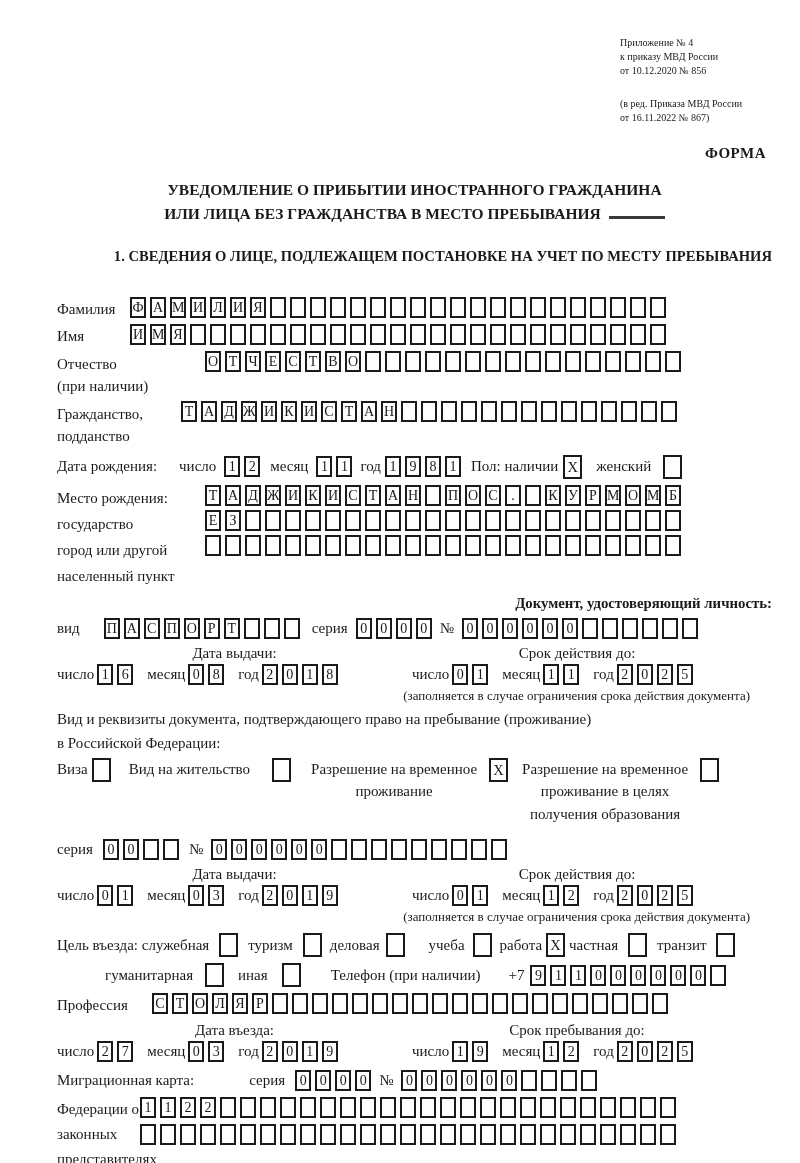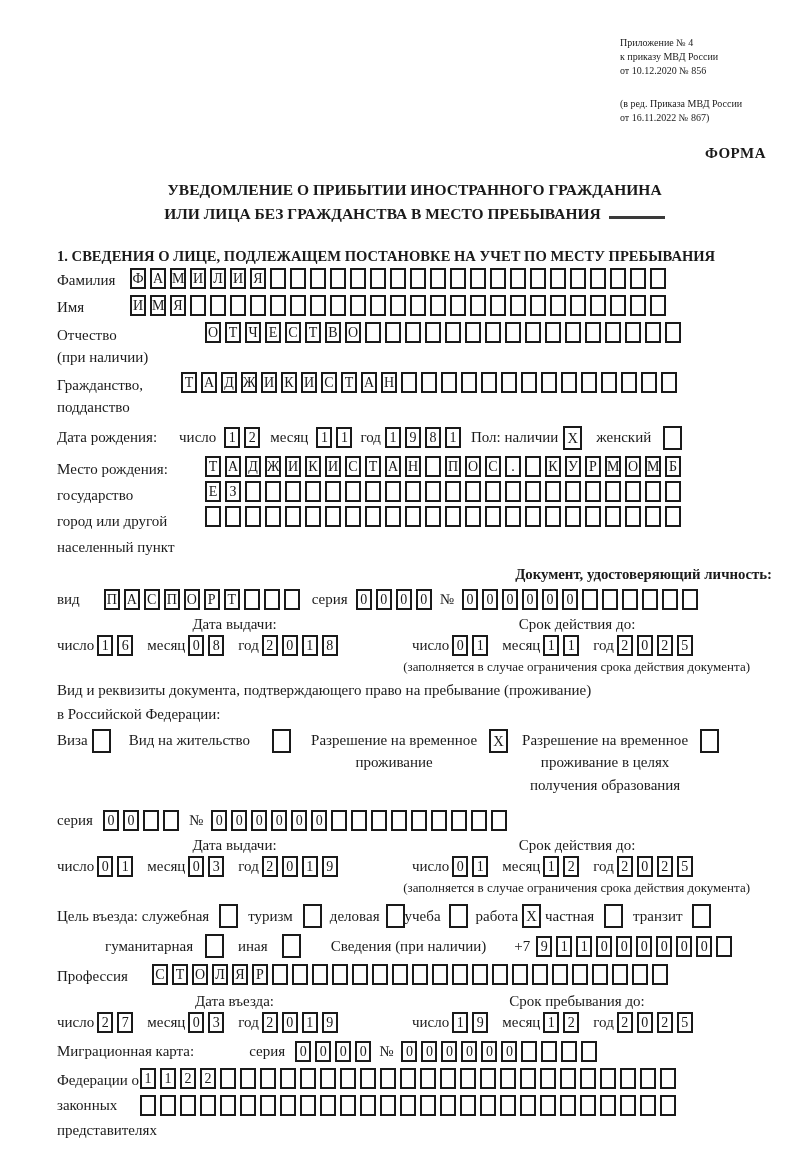--- a/index.html
+++ b/index.html
@@ -14,21 +14,21 @@
     padding: 36px 28px 10px 57px;
     overflow: hidden;
   }
   
   .hdr { margin-left: 563px; font-size: 10px; line-height: 1.42; }
   .hdr .grp2 { margin-top: 18px; }
   .forma { text-align: right; font-weight: bold; font-size: 15px; margin-top: 20px; padding-right: 6px; letter-spacing: .5px; }
   
   .title { text-align: center; font-weight: bold; font-size: 15.5px; line-height: 1.55; margin-top: 16px; }
   .title-underline { display: inline-block; width: 56px; border-bottom: 3px solid #3a3a3a; height: .85em; margin-left: 8px; }
-  .sec-heading { text-align: left; font-weight: bold; font-size: 14.6px; margin-top: 22px; margin-bottom: 3px; }
+  .sec-heading { text-align: right; font-weight: bold; font-size: 14.6px; margin-top: 22px; margin-bottom: 32px; }
   
   .frow { display: flex; align-items: flex-start; margin-bottom: 4px; }
   .flabel { flex: none; line-height: 21px; padding-top: 2px; }
   .lw-fam  { width: 73px; }
   .lw-pat  { width: 148px; }
   .lw-cit  { width: 124px; }
   .lw-prof { width: 95px; }
   .lw-reps { width: 83px; }
   .two-line { line-height: 22px; }
   .cells { display: flex; flex-wrap: nowrap; column-gap: 4px; }
@@ -522,36 +522,36 @@
     <div class="dp-note">(заполняется в случае ограничения срока действия документа)</div>
   </div>
 
   <div class="irow" style="margin-top:8px">
     <span class="lbl">Цель въезда: служебная</span>
     <span class="cb" style="margin-left:10px"></span>
     <span class="lbl" style="margin-left:10px">туризм</span>
     <span class="cb" style="margin-left:10px"></span>
     <span class="lbl" style="margin-left:8px">деловая</span>
     <span class="cb" style="margin-left:6px"></span>
-    <span class="lbl" style="margin-left:0">учеба</span>
+    <span class="lbl" style="margin-left:24px">учеба</span>
     <span class="cb" style="margin-left:8px"></span>
     <span class="lbl" style="margin-left:8px">работа</span>
     <span class="cb" style="margin-left:4px">X</span>
     <span class="lbl" style="margin-left:4px">частная</span>
     <span class="cb" style="margin-left:10px"></span>
     <span class="lbl" style="margin-left:10px">транзит</span>
     <span class="cb" style="margin-left:10px"></span>
   </div>
 
   <div class="irow" style="margin-top:6px">
     <span class="lbl" style="margin-left:48px">гуманитарная</span>
     <span class="cb" style="margin-left:12px"></span>
     <span class="lbl" style="margin-left:14px">иная</span>
     <span class="cb" style="margin-left:14px"></span>
-    <span class="lbl" style="margin-left:30px">Сведения (при наличии)</span>
+    <span class="lbl" style="margin-left:30px">Телефон (при наличии)</span>
     <span class="lbl" style="margin-left:28px">+7</span>
     <div class="cells" style="margin-left:6px">
         <span class="cell">9</span>
         <span class="cell">1</span>
         <span class="cell">1</span>
         <span class="cell">0</span>
         <span class="cell">0</span>
         <span class="cell">0</span>
         <span class="cell">0</span>
         <span class="cell">0</span>

